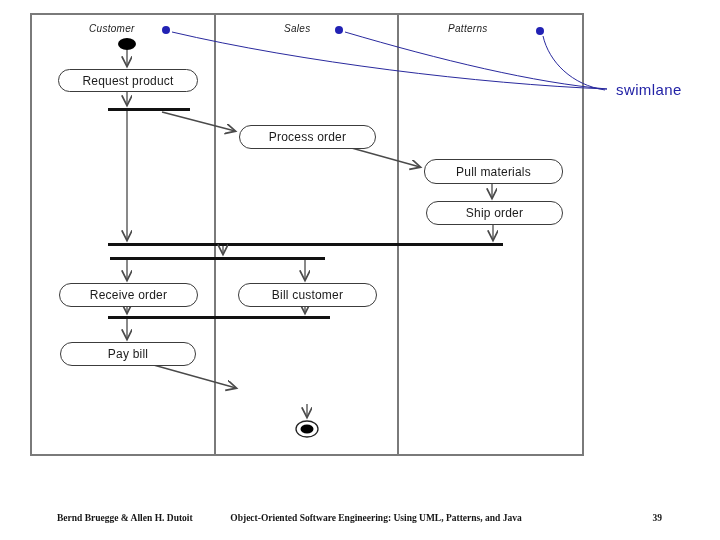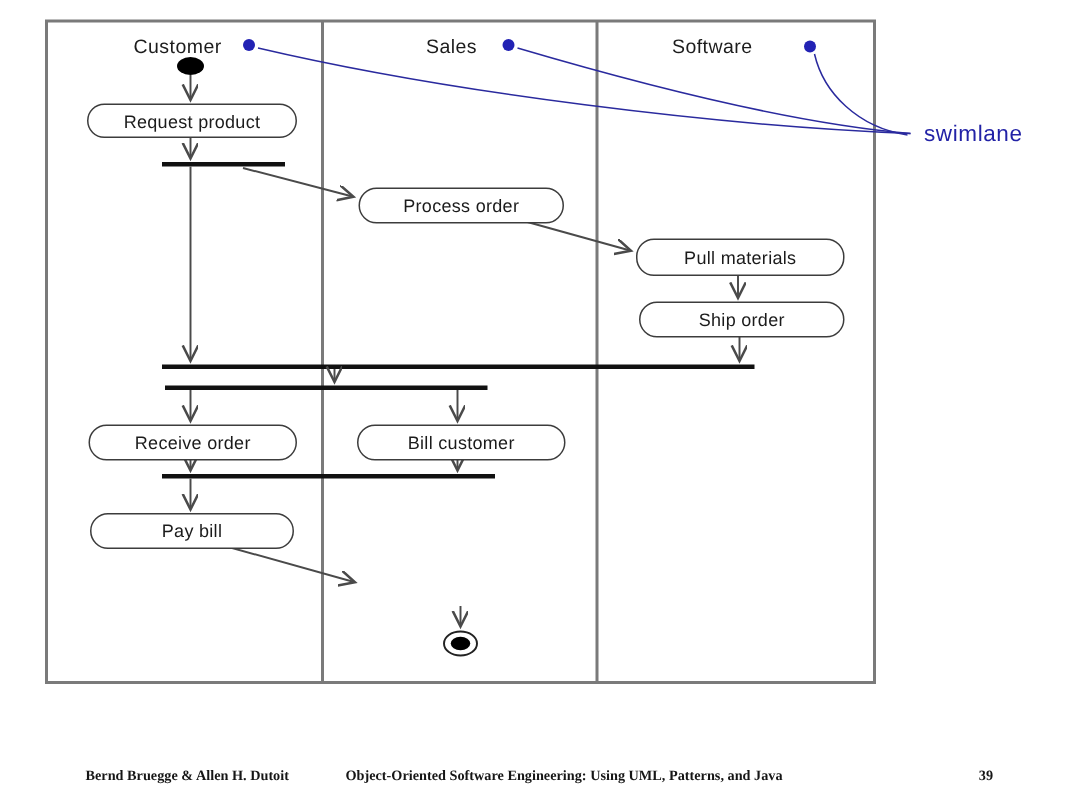--- a/index.html
+++ b/index.html
@@ -3,21 +3,21 @@
 <meta charset="utf-8">
 <style>
   html,body{margin:0;padding:0;background:#fff;}
   .slide{
     position:relative;width:720px;height:540px;background:#ffffff;
     font-family:"Liberation Sans",sans-serif;overflow:hidden;
   }
   .diagram-svg{position:absolute;left:0;top:0;}
   .lane-header{
     position:absolute;display:flex;align-items:center;gap:7px;
-    font-size:13px;color:#1c1c1c;letter-spacing:.3px;
+    font-size:10px;color:#1c1c1c;letter-spacing:.3px;font-style:italic;
   }
   .activity{
     position:absolute;display:flex;align-items:center;justify-content:center;
     border:1.2px solid #3c3c3c;border-radius:12px;background:#fff;
     font-size:12px;color:#1b1b1b;letter-spacing:.2px;white-space:nowrap;
   }
   .swimlane-label{
     position:absolute;left:616px;top:81px;color:#2222a6;font-size:15px;letter-spacing:.4px;
   }
   .footer{
@@ -90,21 +90,21 @@
     </g>
   </svg>
 
   <div class="lane-header" style="left:89px;top:23px;">
     <span>Customer</span>
   </div>
   <div class="lane-header" style="left:284px;top:23px;">
     <span>Sales</span>
   </div>
   <div class="lane-header" style="left:448px;top:23px;">
-    <span>Software</span>
+    <span>Patterns</span>
   </div>
 
   <div class="activity" style="left:58px;top:69px;width:138px;height:21px;">
     <span>Request product</span>
   </div>
   <div class="activity" style="left:239px;top:125px;width:135px;height:22px;">
     <span>Process order</span>
   </div>
   <div class="activity" style="left:426px;top:201px;width:135px;height:22px;">
     <span>Ship order</span>

